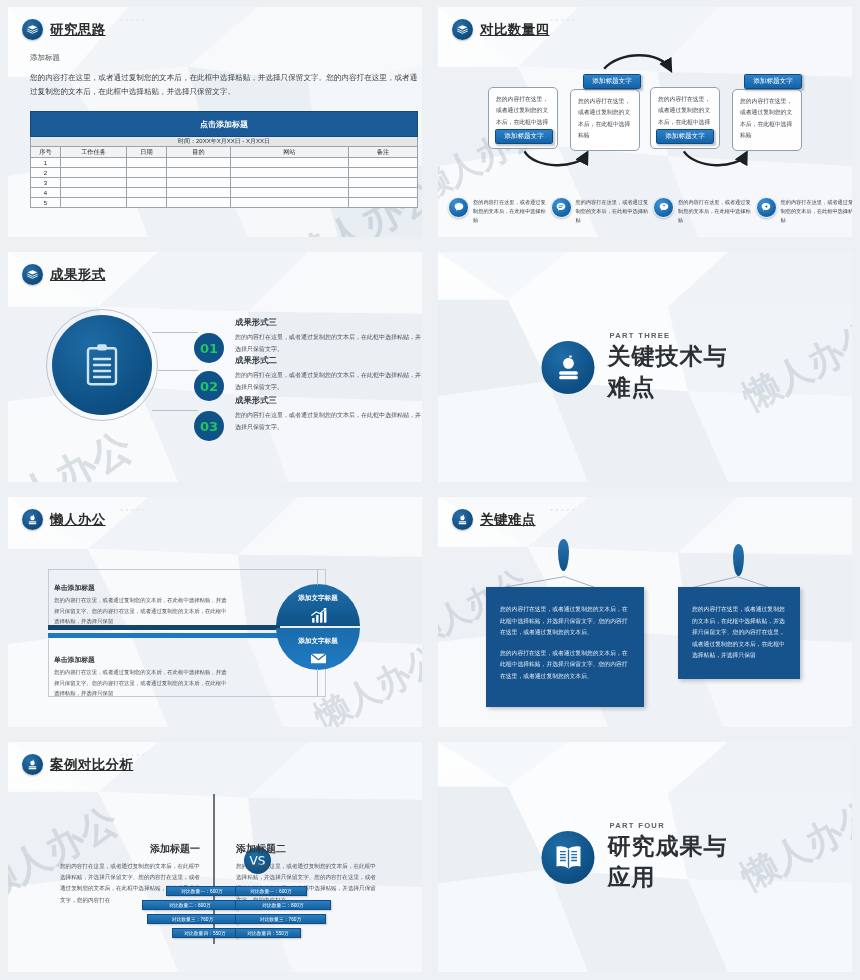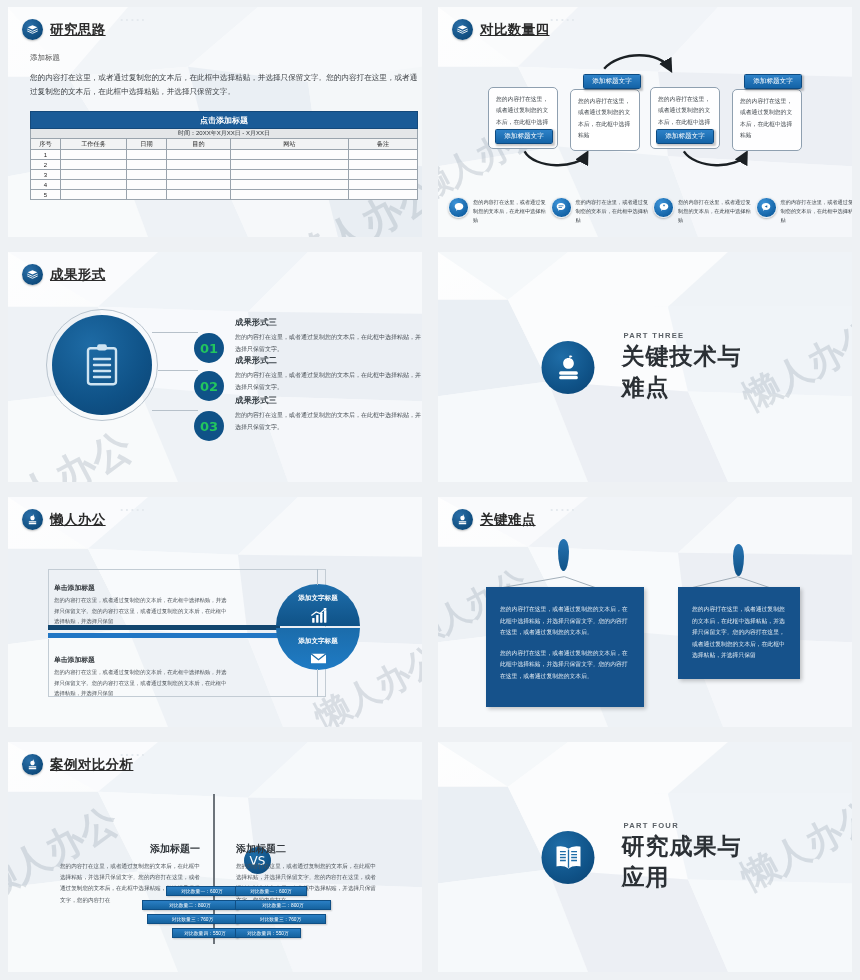--- a/index.html
+++ b/index.html
@@ -57,21 +57,21 @@
     white-space:nowrap;pointer-events:none;
     font-family:"DejaVu Sans","Liberation Sans",sans-serif;
   }
   
   .s1-sub{position:absolute;left:22px;top:46px;font-size:7.5px;color:#555;}
   .s1-para{position:absolute;left:22px;top:64px;width:388px;font-size:7.6px;line-height:1.85;color:#3f4347;}
   .tbl{position:absolute;left:22px;top:104px;width:388px;border-collapse:collapse;}
   .tbl td,.tbl th{border:1px solid #9aa4ad;}
   .tbl .t-title{
     background:#1a5b97;color:#fff;text-align:center;font-size:8px;font-weight:bold;
-    height:17px;border:1px solid #14497b;
+    height:25px;border:1px solid #14497b;
   }
   .tbl .t-time{background:#e4e6e8;text-align:center;font-size:6px;color:#2d3236;height:10px;}
   .tbl .t-col{background:#f2f3f4;text-align:center;font-size:6.2px;color:#222;height:11px;font-weight:normal;}
   .tbl .t-n{text-align:center;font-size:6px;color:#222;height:10px;background:#fdfdfd;}
   .tbl .t-e{background:#fdfdfd;}
   
   .chip{
     position:absolute;background:linear-gradient(180deg,#2e82c8,#1463a6);
     color:#fff;font-size:6.6px;text-align:center;
     border:1px solid #0d4b82;border-radius:1.5px;
@@ -114,21 +114,21 @@
     font-family:"DejaVu Sans","Liberation Sans",sans-serif;
     margin-top:16px;
   }
   .numtxt{margin-left:11px;}
   .numtxt h4{font-size:8.4px;color:#3b4349;font-weight:bold;margin-bottom:4px;}
   .numtxt p{font-size:6px;line-height:1.95;color:#4a5157;width:188px;}
   .leadline{position:absolute;height:1px;background:#b7c1ca;}
   
   .partwrap{
     position:absolute;left:50%;top:50%;transform:translate(-50%,-50%);
-    display:flex;align-items:center;gap:27px;justify-content:space-between;
+    display:flex;align-items:center;gap:13px;justify-content:space-between;
   }
   .partcircle{
     width:53px;height:53px;border-radius:50%;
     background:radial-gradient(circle at 38% 30%,#1f6da7,#0f5287 62%,#0b4271);
     display:flex;align-items:center;justify-content:center;flex:0 0 auto;
   }
   .partcircle svg{width:32px;height:32px;}
   .parttxt .kicker{
     font-size:7.6px;letter-spacing:1.3px;color:#5a6066;font-weight:bold;
     margin-bottom:1px;margin-left:2px;

